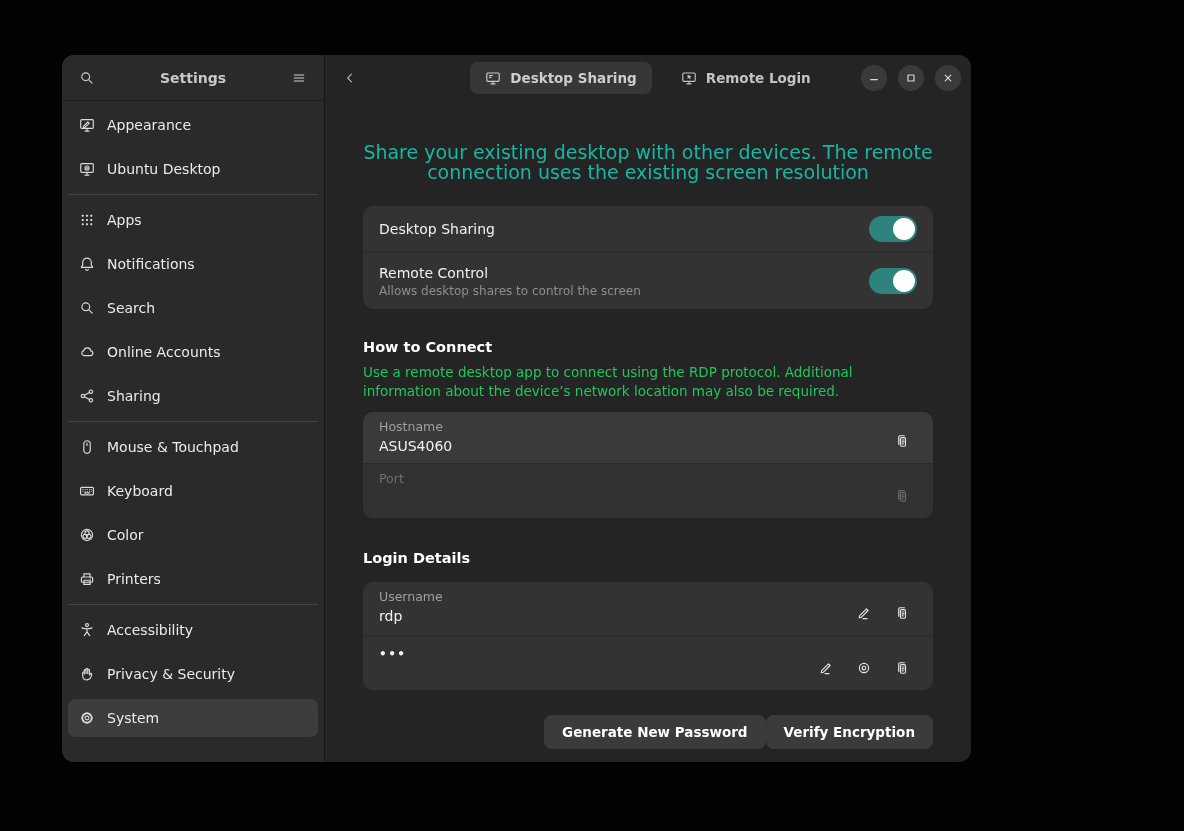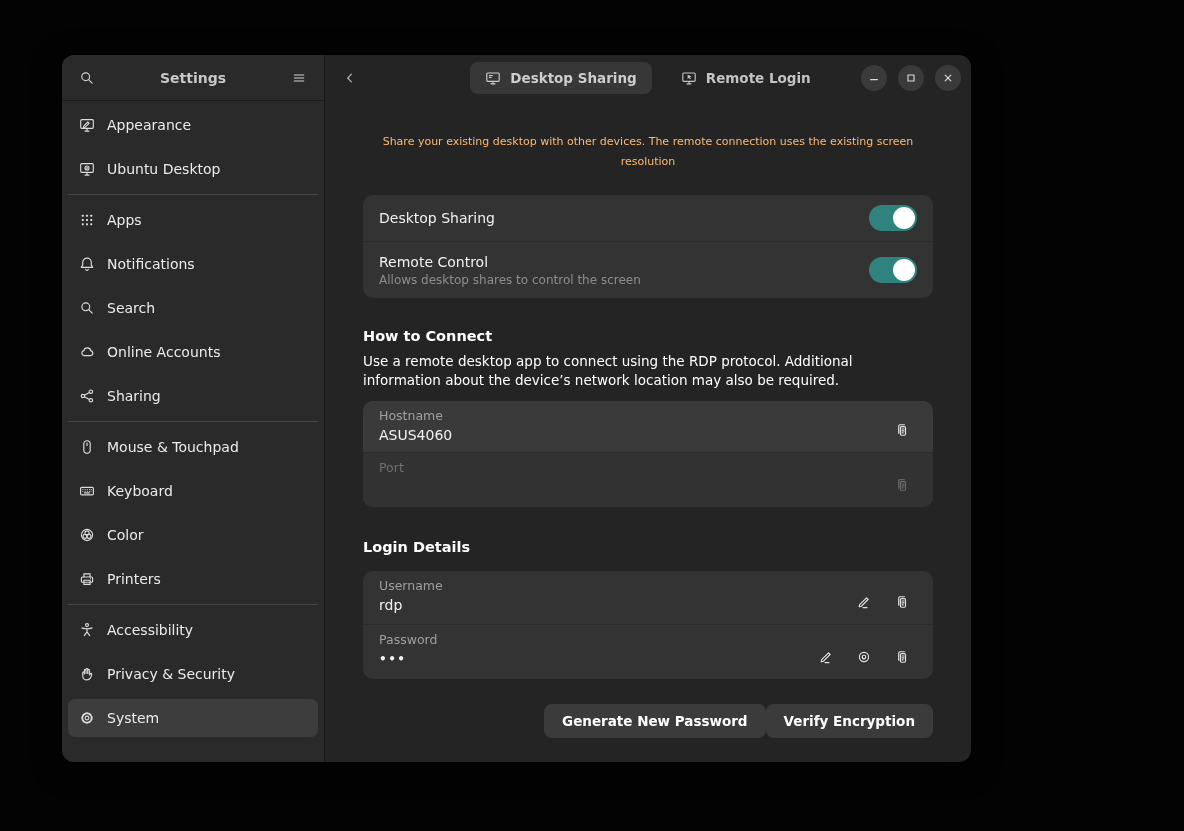--- a/index.html
+++ b/index.html
@@ -31,34 +31,34 @@
   .headerbar{height:46px;flex:none;display:flex;align-items:center;padding:0 10px;position:relative;z-index:2;}
   .back-btn{width:30px;height:30px;display:flex;align-items:center;justify-content:center;color:#b4b4b4;cursor:pointer;}
   .tabs{position:absolute;left:0;right:0;top:7px;display:flex;justify-content:center;gap:14px;pointer-events:none;}
   .tab{pointer-events:auto;display:flex;align-items:center;gap:9px;height:32px;padding:0 15px;border-radius:8px;color:#c3c3c3;font-size:13.5px;font-weight:600;cursor:pointer;}
   .tab.active{background:#373737;color:#cdcdcd;}
   .tab .icn{width:16px;height:16px;display:flex;}
   .win-controls{margin-left:auto;display:flex;gap:11px;z-index:3;}
   .win-btn{width:26px;height:26px;border-radius:50%;background:#3a3a3a;color:#dadada;display:flex;align-items:center;justify-content:center;cursor:pointer;}
   
   .content{width:570px;margin:0 auto;padding-top:25px;}
-  .intro{text-align:center;color:#fdba74;font-size:11px;line-height:19.5px;margin:6px 0 24px;}
+  .intro{text-align:center;color:#14b8a6;font-size:19px;line-height:19.5px;margin:17px 0 24px;}
   .card{background:#333333;border-radius:10px;overflow:hidden;}
   .trow{display:flex;align-items:center;padding:0 16px;}
   .trow + .trow{border-top:1px solid #2b2b2b;}
   .trow.h46{height:46px;}
   .trow.h56{height:56px;}
   .trow-texts{display:flex;flex-direction:column;justify-content:center;}
   .trow-title{font-size:14px;color:#f1f1f1;line-height:19px;}
   .trow-sub{font-size:12px;color:#8d8d8d;line-height:16px;}
   .switch{margin-left:auto;width:48px;height:26px;border-radius:13px;background:#2e837e;position:relative;flex:none;cursor:pointer;}
   .switch .knob{position:absolute;top:2px;right:2px;width:22px;height:22px;border-radius:50%;background:#ffffff;}
   .section-h{margin:28px 0 0;font-size:14.5px;font-weight:bold;color:#ffffff;line-height:20px;}
   .section-h.mt30{margin-top:30px;}
-  .section-p{margin:6px 0 12px;color:#ffffff;font-size:13.5px;line-height:18.5px;}
+  .section-p{margin:6px 0 12px;color:#22c55e;font-size:13.5px;line-height:18.5px;}
   .entry-row{display:flex;align-items:flex-end;padding:7px 16px;box-sizing:border-box;}
   .entry-row + .entry-row{border-top:1px solid #2b2b2b;}
   .entry-texts{display:flex;flex-direction:column;flex:1;justify-content:flex-start;align-self:stretch;}
   .entry-label{font-size:12.5px;color:#9f9f9f;line-height:16px;}
   .entry-value{font-size:14px;color:#f2f2f2;line-height:19px;margin-top:2px;min-height:19px;}
   .row-hostname{min-height:51px;background:#3a3a3a;}
   .row-port{min-height:55px;background:#323232;}
   .row-port .entry-label{color:#6f6f6f;}
   .row-username{min-height:53px;}
   .row-password{min-height:55px;}
@@ -457,21 +457,20 @@
                       <rect x="6.4" y="4.6" width="5.1" height="8.6" rx="1.1"></rect>
                       <path d="M8 7h2M8 8.9h2M8 10.8h1.2"></path>
                     </g>
                   </svg>
               </span>
             </div>
           </div>
         </div>
         <div class="entry-row row-password">
           <div class="entry-texts">
-            <span class="entry-label">Password</span>
             <span class="entry-value pw-dots">•••</span>
           </div>
           <div class="row-icons">
             <div class="row-icon-btn">
               <span>
                 <svg width="16" height="16" viewBox="0 0 16 16">
                     <g class="s">
                       <path d="M3.2 12.8l.5-2.1 6.8-6.8 1.6 1.6-6.8 6.8z"></path>
                       <path d="M7 13.6h4"></path>
                     </g>

